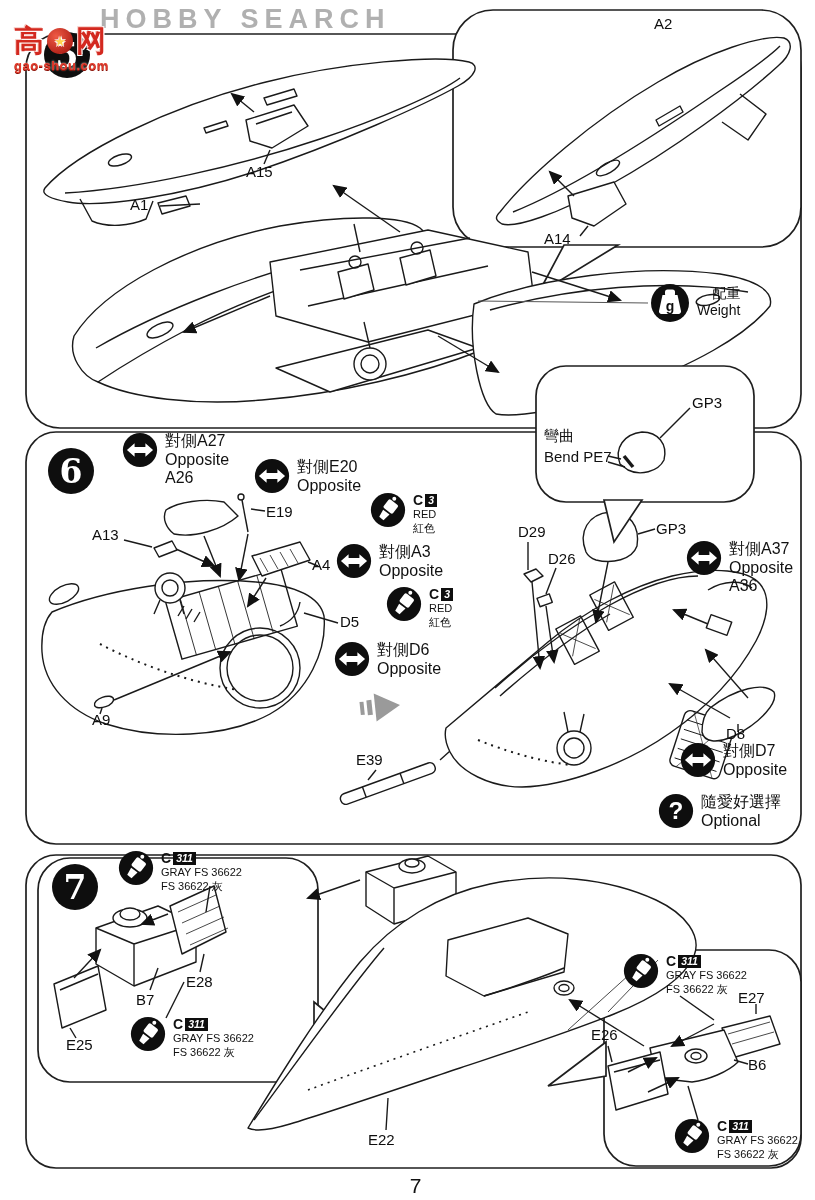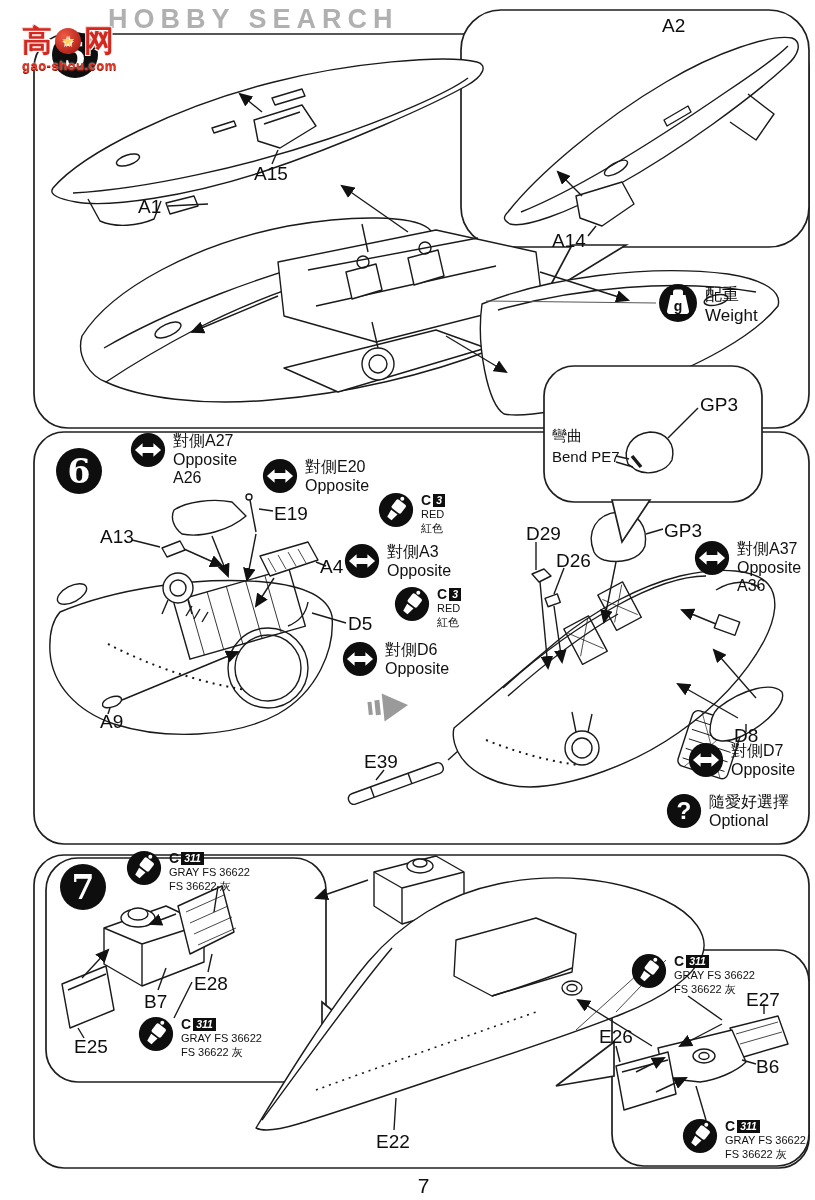--- a/index.html
+++ b/index.html
@@ -1,45 +1,45 @@
 <!DOCTYPE html>
 <html><head>
 <meta charset="utf-8">
 <style>
   html,body{margin:0;padding:0;}
   body{
     width:815px;height:1200px;background:#ffffff;position:relative;overflow:hidden;
     font-family:"Liberation Sans","DejaVu Sans",sans-serif;color:#111;
   }
-  #stage{position:absolute;left:16px;top:0;width:754px;height:1200px;background:#fff;}
+  #stage{position:absolute;left:8px;top:0;width:754px;height:1200px;background:#fff;}
   svg.art{position:absolute;left:0;top:0;z-index:1;}
   
   .brand{position:absolute;left:92px;top:4px;z-index:0;font-size:27px;font-weight:bold;
          letter-spacing:6px;color:#b0b0b0;}
   .wm{position:absolute;left:6px;top:26px;z-index:9;line-height:1;}
   .wm-cn{display:flex;align-items:center;gap:3px;font-size:30px;font-weight:bold;color:#d3281f;
          text-shadow:1px 1px 0 #fff,-1px -1px 0 #f8c9c2,1px -1px 0 #fff,-1px 1px 0 #fff;}
   .wm-logo{width:26px;height:26px;border-radius:50%;flex:0 0 auto;
            background:radial-gradient(circle at 35% 32%,#ef5a45,#9e0f0a);
            display:flex;align-items:center;justify-content:center;font-size:13px;color:#ffd34d;}
   .wm-site{margin-top:3px;font-size:13px;font-weight:bold;letter-spacing:.5px;color:#e23a2c;
            text-shadow:0 1px 0 #8c0f05,0 0 2px #ffe;}
   
   .stepnum{position:absolute;z-index:3;width:46px;height:46px;border-radius:50%;background:#0e0e0e;
            color:#fff;display:flex;align-items:center;justify-content:center;
            font-family:"DejaVu Serif","Liberation Serif",serif;font-weight:bold;font-size:33px;}
   
-  .plabel{position:absolute;z-index:3;font-size:19px;color:#0e0e0e;white-space:nowrap;}
+  .plabel{position:absolute;z-index:3;font-size:15px;color:#0e0e0e;white-space:nowrap;}
   
   .callout{position:absolute;z-index:3;display:flex;align-items:flex-start;gap:7px;}
   .ci{width:36px;height:36px;flex:0 0 auto;display:block;}
   .callout.big .ci{width:40px;height:40px;}
   .ct{display:flex;flex-direction:column;font-size:16px;line-height:1.16;white-space:nowrap;}
   .ct span:empty{display:none;}
-  .callout.big .ct{font-size:17px;line-height:1.22;padding-top:2px;}
+  .callout.big .ct{font-size:14px;line-height:1.22;padding-top:2px;align-items:flex-end;}
   .paint .ct{font-size:11px;line-height:1.3;padding-top:1px;}
   .pcode{font-size:14px;font-weight:bold;display:flex;align-items:center;gap:2px;line-height:14px;}
   .pnum{background:#0e0e0e;color:#fff;padding:0 3px;font-size:10.5px;font-weight:bold;
         line-height:13px;display:inline-block;}
   .bendtext{position:absolute;z-index:3;font-size:15px;line-height:1.25;white-space:nowrap;}
   .pagenum{position:absolute;z-index:3;left:0;width:815px;top:1174px;text-align:center;font-size:21px;}
 </style>
 </head>
 <body>
 

